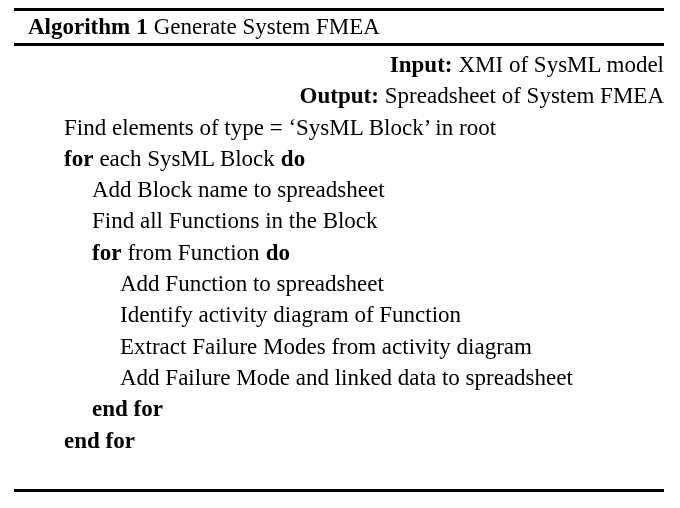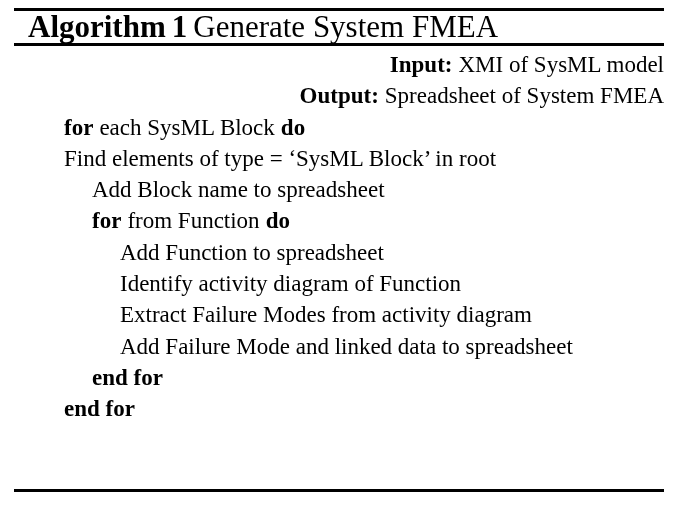--- a/index.html
+++ b/index.html
@@ -49,21 +49,21 @@
     left: 0;
     top: 489px;
     height: 3px;
   }
 
   
   .algo-title {
     position: absolute;
     left: 14px;
     top: 12px;
-    font-size: 31px;
+    font-size: 23px;
     line-height: 30px;
     white-space: nowrap;
   }
   .algo-title .kw {
     font-weight: bold;
   }
   .algo-title .num {
     font-weight: bold;
   }
   .algo-title .rest {
@@ -108,23 +108,24 @@
   <div class="algo-title">
     <span class="kw">Algorithm</span><span class="gap-sm"></span><span class="num">1</span><span class="gap-sm"></span><span class="rest">Generate System FMEA</span>
   </div>
 
   <div class="rule rule-mid"></div>
 
   <div class="algo-body">
 
   <div class="algo-line ind-0"><span class="b txt">Input:</span><span class="gap-sm"></span><span class="n txt">XMI of SysML model</span></div>
       <div class="algo-line ind-0"><span class="b txt">Output:</span><span class="gap-sm"></span><span class="n txt">Spreadsheet of System FMEA</span></div>
+      <div class="algo-line ind-1"><span class="n txt">Find elements of type = ‘SysML Block’ in root</span></div>
       <div class="algo-line ind-1"><span class="b txt">for</span><span class="gap-sm"></span><span class="n txt">each SysML Block</span><span class="gap-sm"></span><span class="b txt">do</span></div>
-      <div class="algo-line ind-1"><span class="n txt">Find elements of type = ‘SysML Block’ in root</span></div>
       <div class="algo-line ind-2"><span class="n txt">Add Block name to spreadsheet</span></div>
+      <div class="algo-line ind-2"><span class="n txt">Find all Functions in the Block</span></div>
       <div class="algo-line ind-2"><span class="b txt">for</span><span class="gap-sm"></span><span class="n txt">from Function</span><span class="gap-sm"></span><span class="b txt">do</span></div>
       <div class="algo-line ind-3"><span class="n txt">Add Function to spreadsheet</span></div>
       <div class="algo-line ind-3"><span class="n txt">Identify activity diagram of Function</span></div>
       <div class="algo-line ind-3"><span class="n txt">Extract Failure Modes from activity diagram</span></div>
       <div class="algo-line ind-3"><span class="n txt">Add Failure Mode and linked data to spreadsheet</span></div>
       <div class="algo-line ind-2"><span class="b txt">end for</span></div>
       <div class="algo-line ind-1"><span class="b txt">end for</span></div>
     </div>
 
   <div class="rule rule-bottom"></div>

